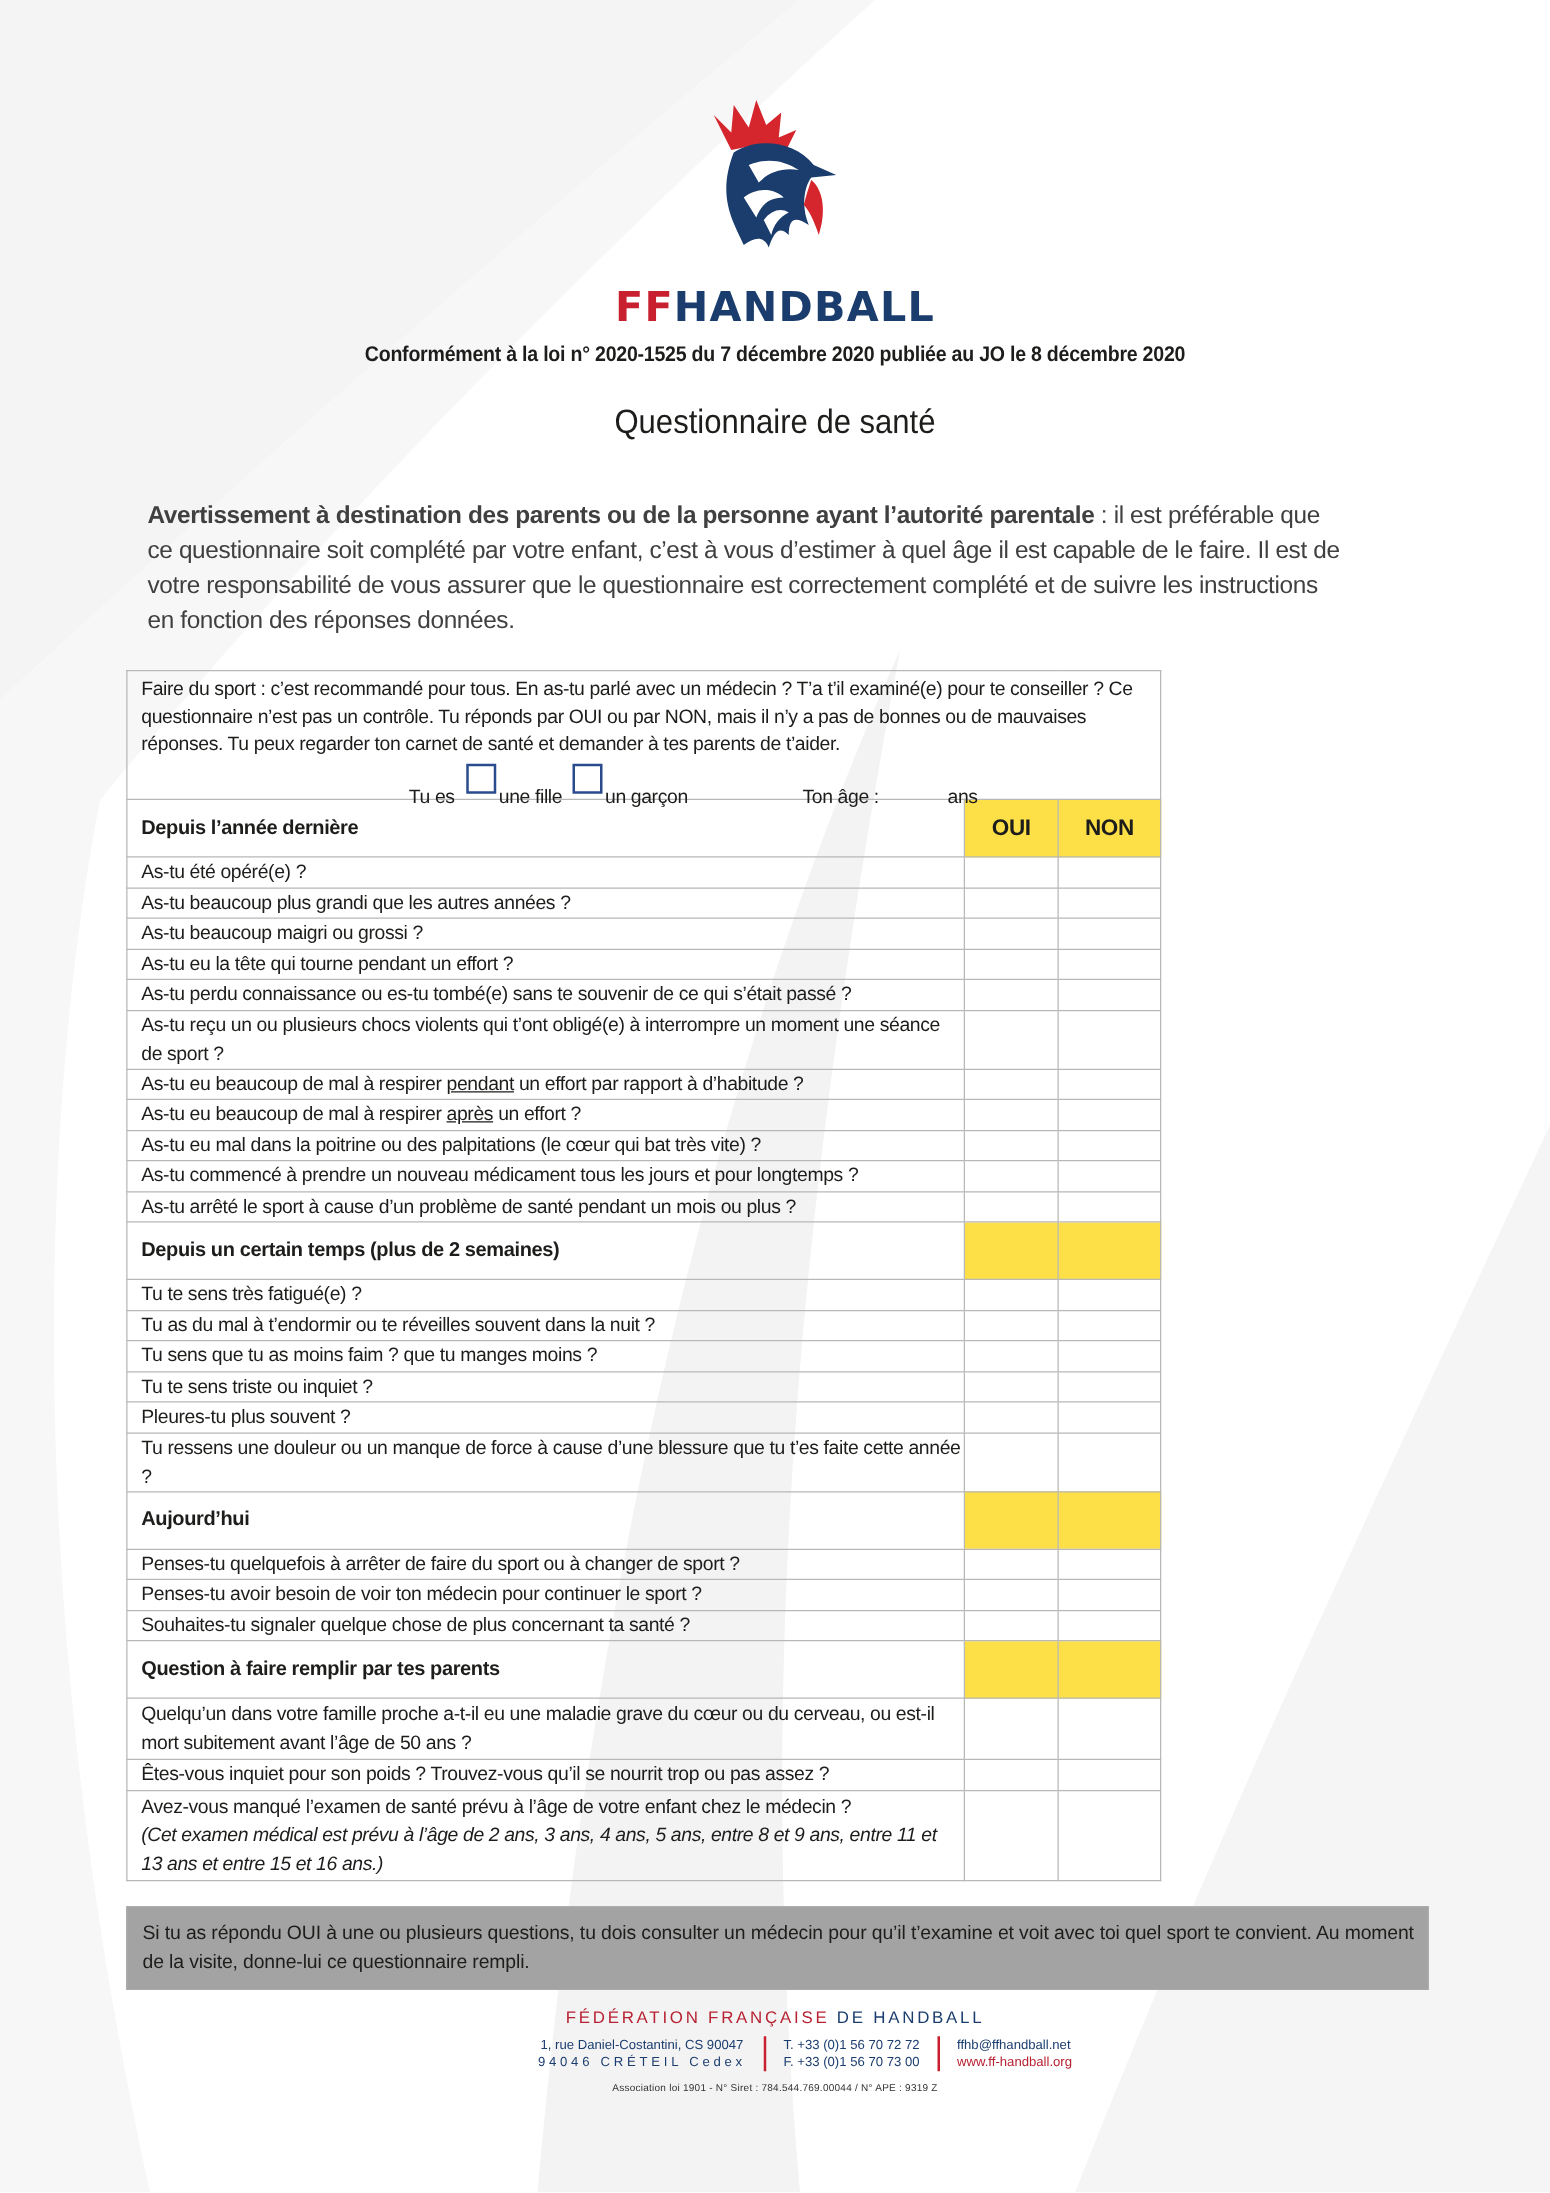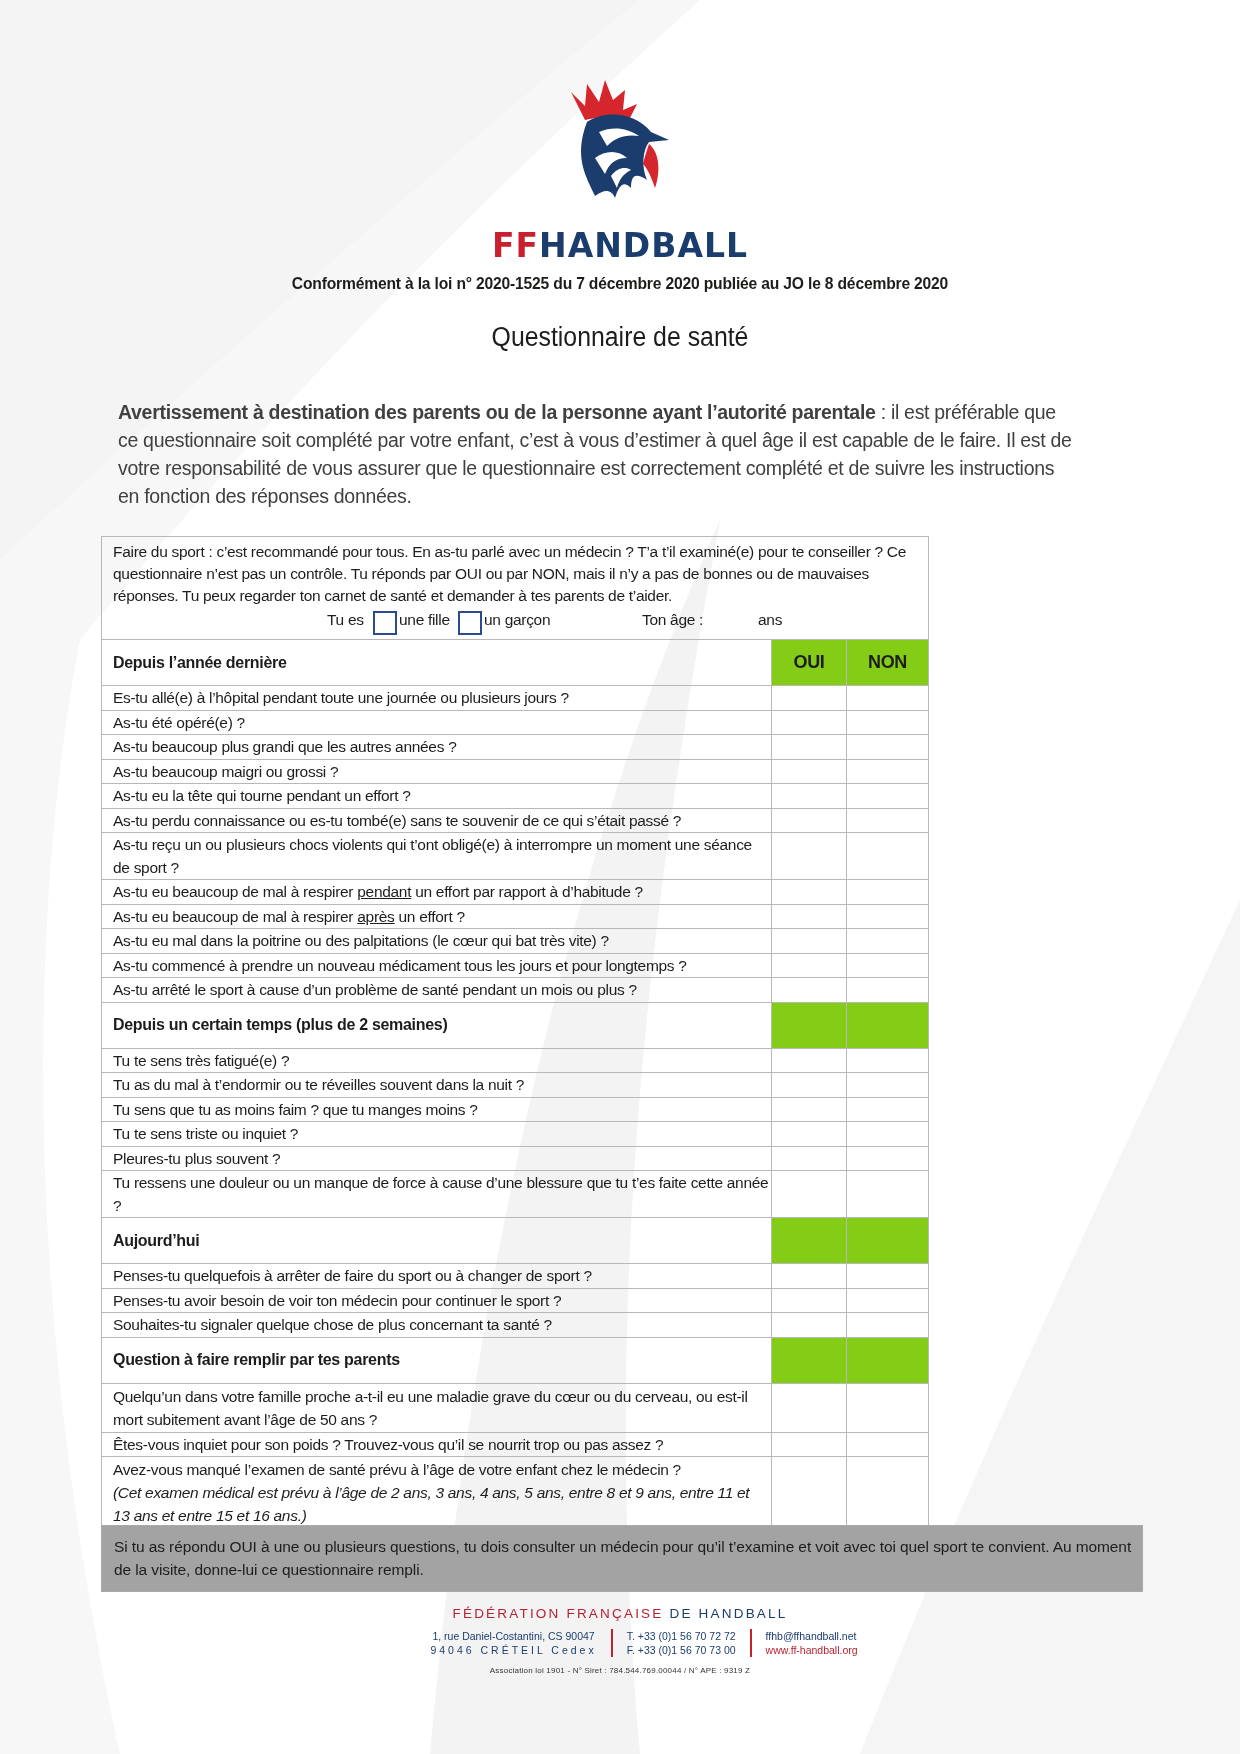--- a/index.html
+++ b/index.html
@@ -32,24 +32,24 @@
   }
   .warning b { font-weight: bold; }
 
   .qtable {
     position: absolute; top: 536px; left: 101px; width: 828px;
     border-collapse: collapse; font-size: 15.5px; letter-spacing: -0.3px; border-radius: 16px;
   }
   .qtable td { border: 1px solid #b8b8b8; padding: 0 0 0 11px; vertical-align: middle; }
   .intro-cell { padding: 4px 10px 6px 11px !important; line-height: 22px; }
   .gender-line { position: relative; height: 26px; }
-  .gender-line span { position: absolute; top: 2px; }
+  .gender-line span { position: absolute; top: 20px; }
   .cbox { position: absolute; top: 4px; width: 24px; height: 24px; border: 2px solid #2a4b8d; box-sizing: border-box; background: #fff; }
   .section-row td { height: 45px; font-weight: bold; font-size: 16px; }
-  .section-row td.ans { background: #84cc16; margin-top: 24px; }
+  .section-row td.ans { background: #fde047; margin-top: 24px; }
   .header-row td.ans { text-align: center; padding: 0; font-weight: bold; font-size: 18px; }
   .q-row td { height: 23.5px; }
   .q-row td.q { line-height: 23px; }
   .q-row td.tall { line-height: 23px; padding-top: 1px; padding-bottom: 1px; }
   td.ans-oui { width: 74px; padding: 0; }
   td.ans-non { width: 81px; padding: 0; }
   .u { text-decoration: underline; }
   .it { font-style: italic; }
 
   .notice {
@@ -113,25 +113,20 @@
         <span style="left:645px">ans</span>
       </div>
     </td>
   </tr>
 
   <tr class="section-row header-row">
     <td>Depuis l’année dernière</td>
     <td class="ans ans-oui">OUI</td>
     <td class="ans ans-non">NON</td>
   </tr>
-  <tr class="q-row">
-        <td class="q">Es-tu allé(e) à l’hôpital pendant toute une journée ou plusieurs jours ?</td>
-        <td class="ans-oui"></td>
-        <td class="ans-non"></td>
-      </tr>
   <tr class="q-row">
         <td class="q">As-tu été opéré(e) ?</td>
         <td class="ans-oui"></td>
         <td class="ans-non"></td>
       </tr>
   <tr class="q-row">
         <td class="q">As-tu beaucoup plus grandi que les autres années ?</td>
         <td class="ans-oui"></td>
         <td class="ans-non"></td>
       </tr>

